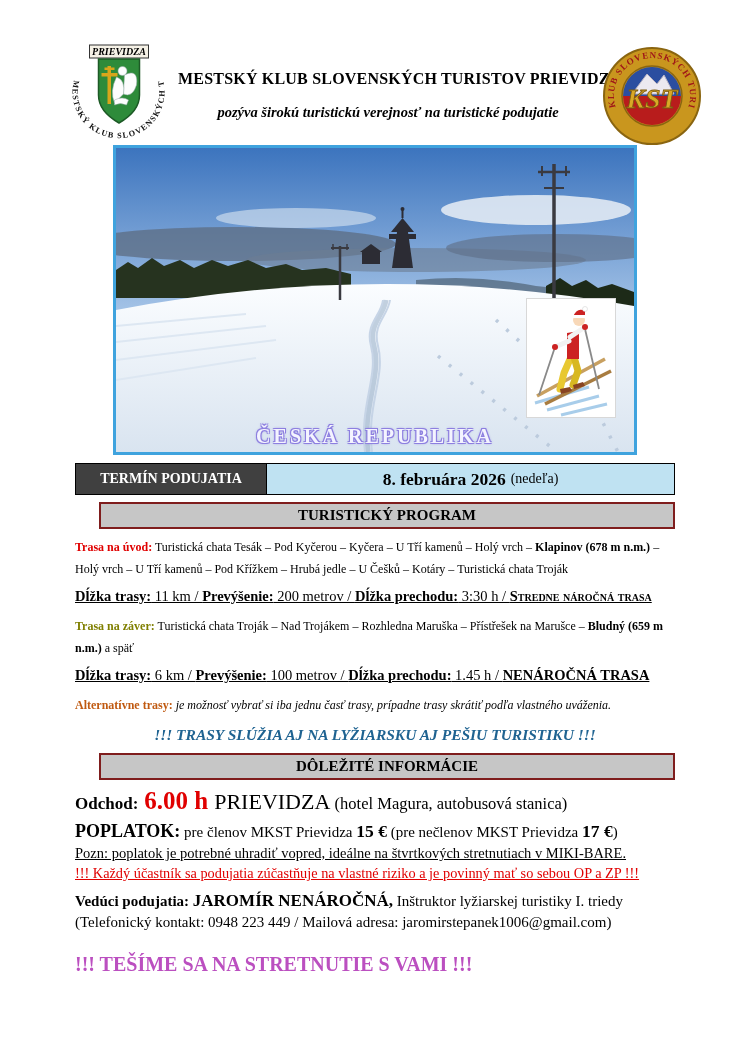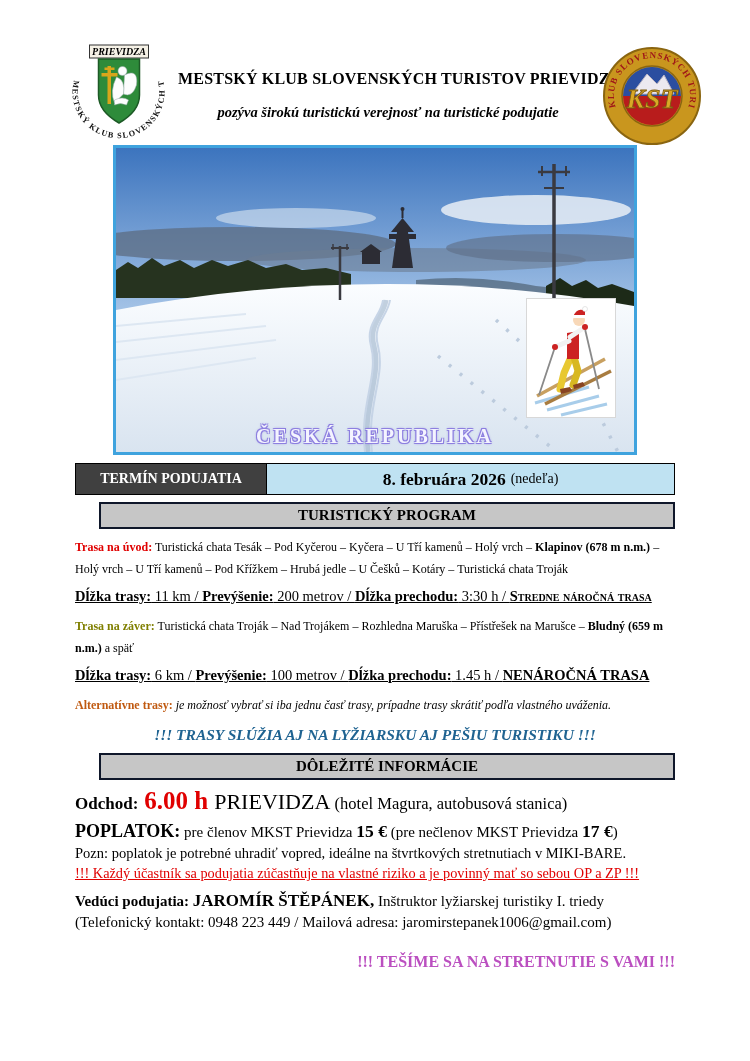--- a/index.html
+++ b/index.html
@@ -28,21 +28,21 @@
 
   
   .content{position:absolute;left:75px;top:463px;width:600px;}
   .termin-row{display:flex;height:32px;border:1px solid #000;margin-bottom:7px;box-sizing:border-box;}
   .termin-label{width:190px;background:#404040;color:#fff;font-weight:bold;font-size:14px;
     display:flex;align-items:center;justify-content:center;border-right:1px solid #000;}
   .termin-date{flex:1;background:#bfe2f2;display:flex;align-items:center;justify-content:center;font-size:14px;}
   .date-bold{font-weight:bold;font-size:17.5px;}
   .date-day{margin-left:5px;}
 
-  .section-bar{height:23px;background:#c6c6c6;border:2px solid #0f172a;text-align:center;
+  .section-bar{height:23px;background:#c6c6c6;border:2px solid #7f1d1d;text-align:center;
     font-weight:bold;font-size:15px;line-height:22px;margin-bottom:7px;box-sizing:content-box;margin-left:24px;}
 
   .para{font-size:12px;line-height:22px;margin:0 0 6px 0;white-space:pre-wrap;}
   .lbl{font-weight:bold;}
   .red{color:#e00000;}
   .olive{color:#7f7f00;}
   .orange{color:#c05a11;}
   .italic{font-style:italic;}
   .stats{font-size:14.5px;line-height:20px;margin:0 0 9px 0;text-decoration:underline;white-space:pre-wrap;}
   .stats b{font-weight:bold;}
@@ -51,27 +51,27 @@
 
   .odchod{font-size:17px;margin:4px 0 6px 0;white-space:pre-wrap;}
   .odchod .olabel{font-weight:bold;font-size:17px;}
   .odchod .otime{color:#e00000;font-weight:bold;font-size:25px;padding:0 6px;}
   .odchod .oplace{font-size:22px;}
   .odchod .odetail{font-size:16.5px;}
 
   .fee{font-size:15px;margin:4px 0 3px 0;white-space:pre-wrap;}
   .fee .flabel{font-weight:bold;font-size:18px;}
   .fee .fprice{font-weight:bold;font-size:17.5px;}
-  .note{font-size:14.5px;margin:0 0 3px 0;}
+  .note{font-size:14.5px;margin:0 0 3px 0;text-decoration:underline;}
   .warning-red{color:#e00000;font-size:14.3px;text-decoration:underline;margin:2px 0 8px 0;}
 
   .leader{font-size:15px;line-height:21px;margin:2px 0 0 0;white-space:pre-wrap;}
   .leader .llabel{font-weight:bold;}
   .leader .lname{font-weight:bold;font-size:17px;}
-  .closing{color:#bb4fc0;font-weight:bold;font-size:16px;text-align:right;margin-top:20px;}
+  .closing{color:#bb4fc0;font-weight:bold;font-size:20px;text-align:left;margin-top:20px;}
 </style>
 </head>
 <body>
 
 <div class="page">
 
   <div class="header">
 
     <div class="logo-left">
       <svg viewBox="0 0 115 100" width="118" height="100">
@@ -247,17 +247,17 @@
     </div>
 
     <p class="odchod"><span class="olabel">Odchod:</span><span class="otime">6.00 h</span><span class="oplace">PRIEVIDZA </span><span class="odetail">(hotel Magura, autobusová stanica)</span></p>
 
     <p class="fee"><span class="flabel">POPLATOK:</span><span> pre členov MKST Prievidza </span><span class="fprice">15 €</span><span> (pre nečlenov MKST Prievidza </span><span class="fprice">17 €</span><span>)</span></p>
 
     <p class="note">Pozn: poplatok je potrebné uhradiť vopred, ideálne na štvrtkových stretnutiach v MIKI-BARE.</p>
 
     <p class="warning-red">!!! Každý účastník sa podujatia zúčastňuje na vlastné riziko a je povinný mať so sebou OP a ZP !!!</p>
 
-    <p class="leader"><span class="llabel">Vedúci podujatia: </span><span class="lname">JAROMÍR ŠTĚPÁNEK,</span><span> Inštruktor lyžiarskej turistiky I. triedy</span><br><span>(Telefonický kontakt: 0948 223 449 / Mailová adresa: jaromirstepanek1006@gmail.com)</span></p>
+    <p class="leader"><span class="llabel">Vedúci podujatia: </span><span class="lname">JAROMÍR NENÁROČNÁ,</span><span> Inštruktor lyžiarskej turistiky I. triedy</span><br><span>(Telefonický kontakt: 0948 223 449 / Mailová adresa: jaromirstepanek1006@gmail.com)</span></p>
 
     <div class="closing">!!! TEŠÍME SA NA STRETNUTIE S VAMI !!!</div>
   </div>
 </div>
 
 </body></html>

